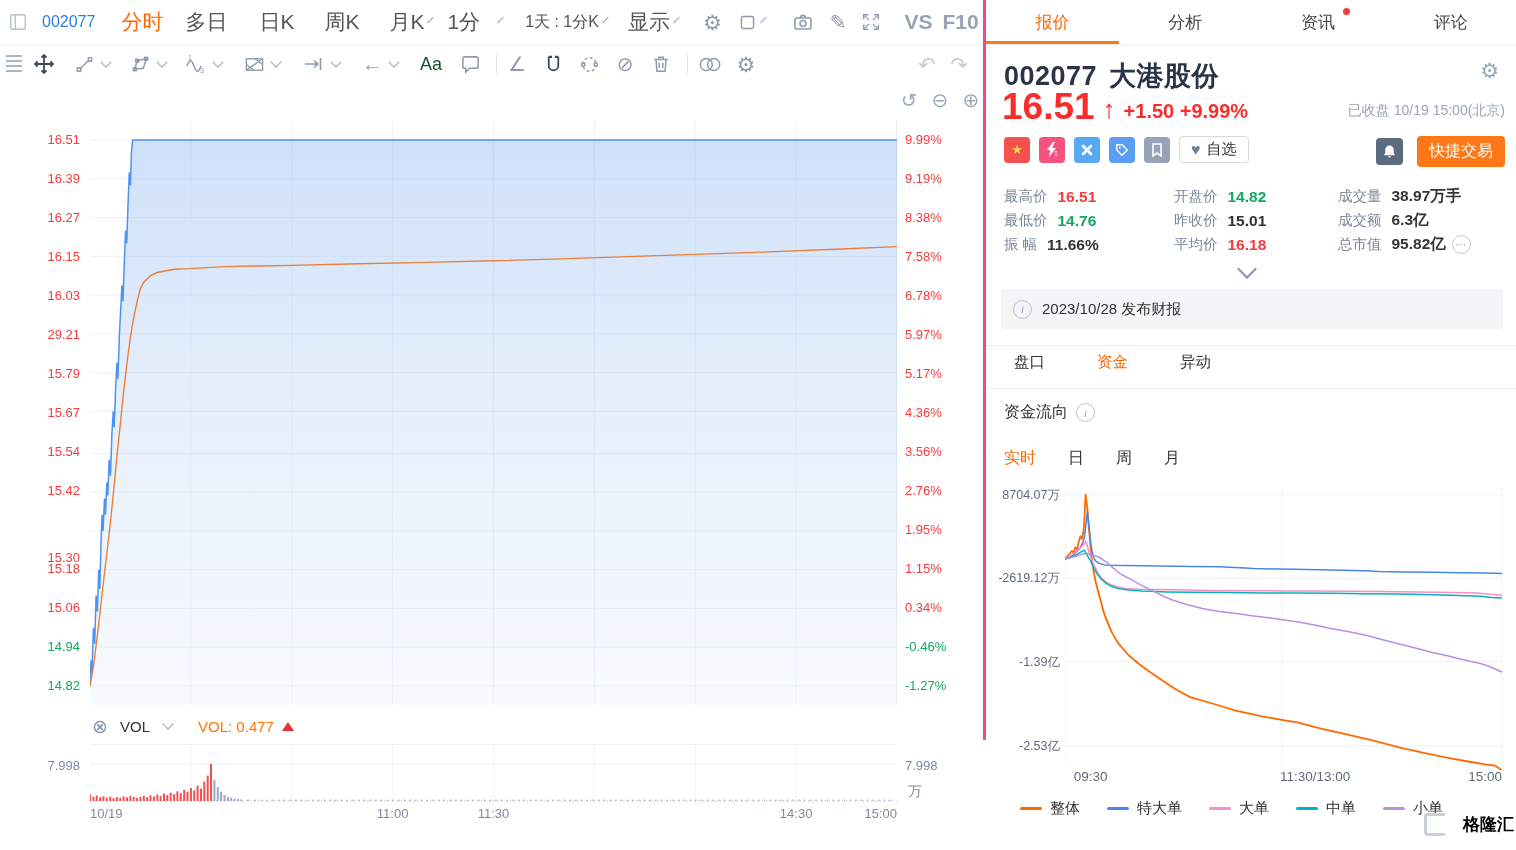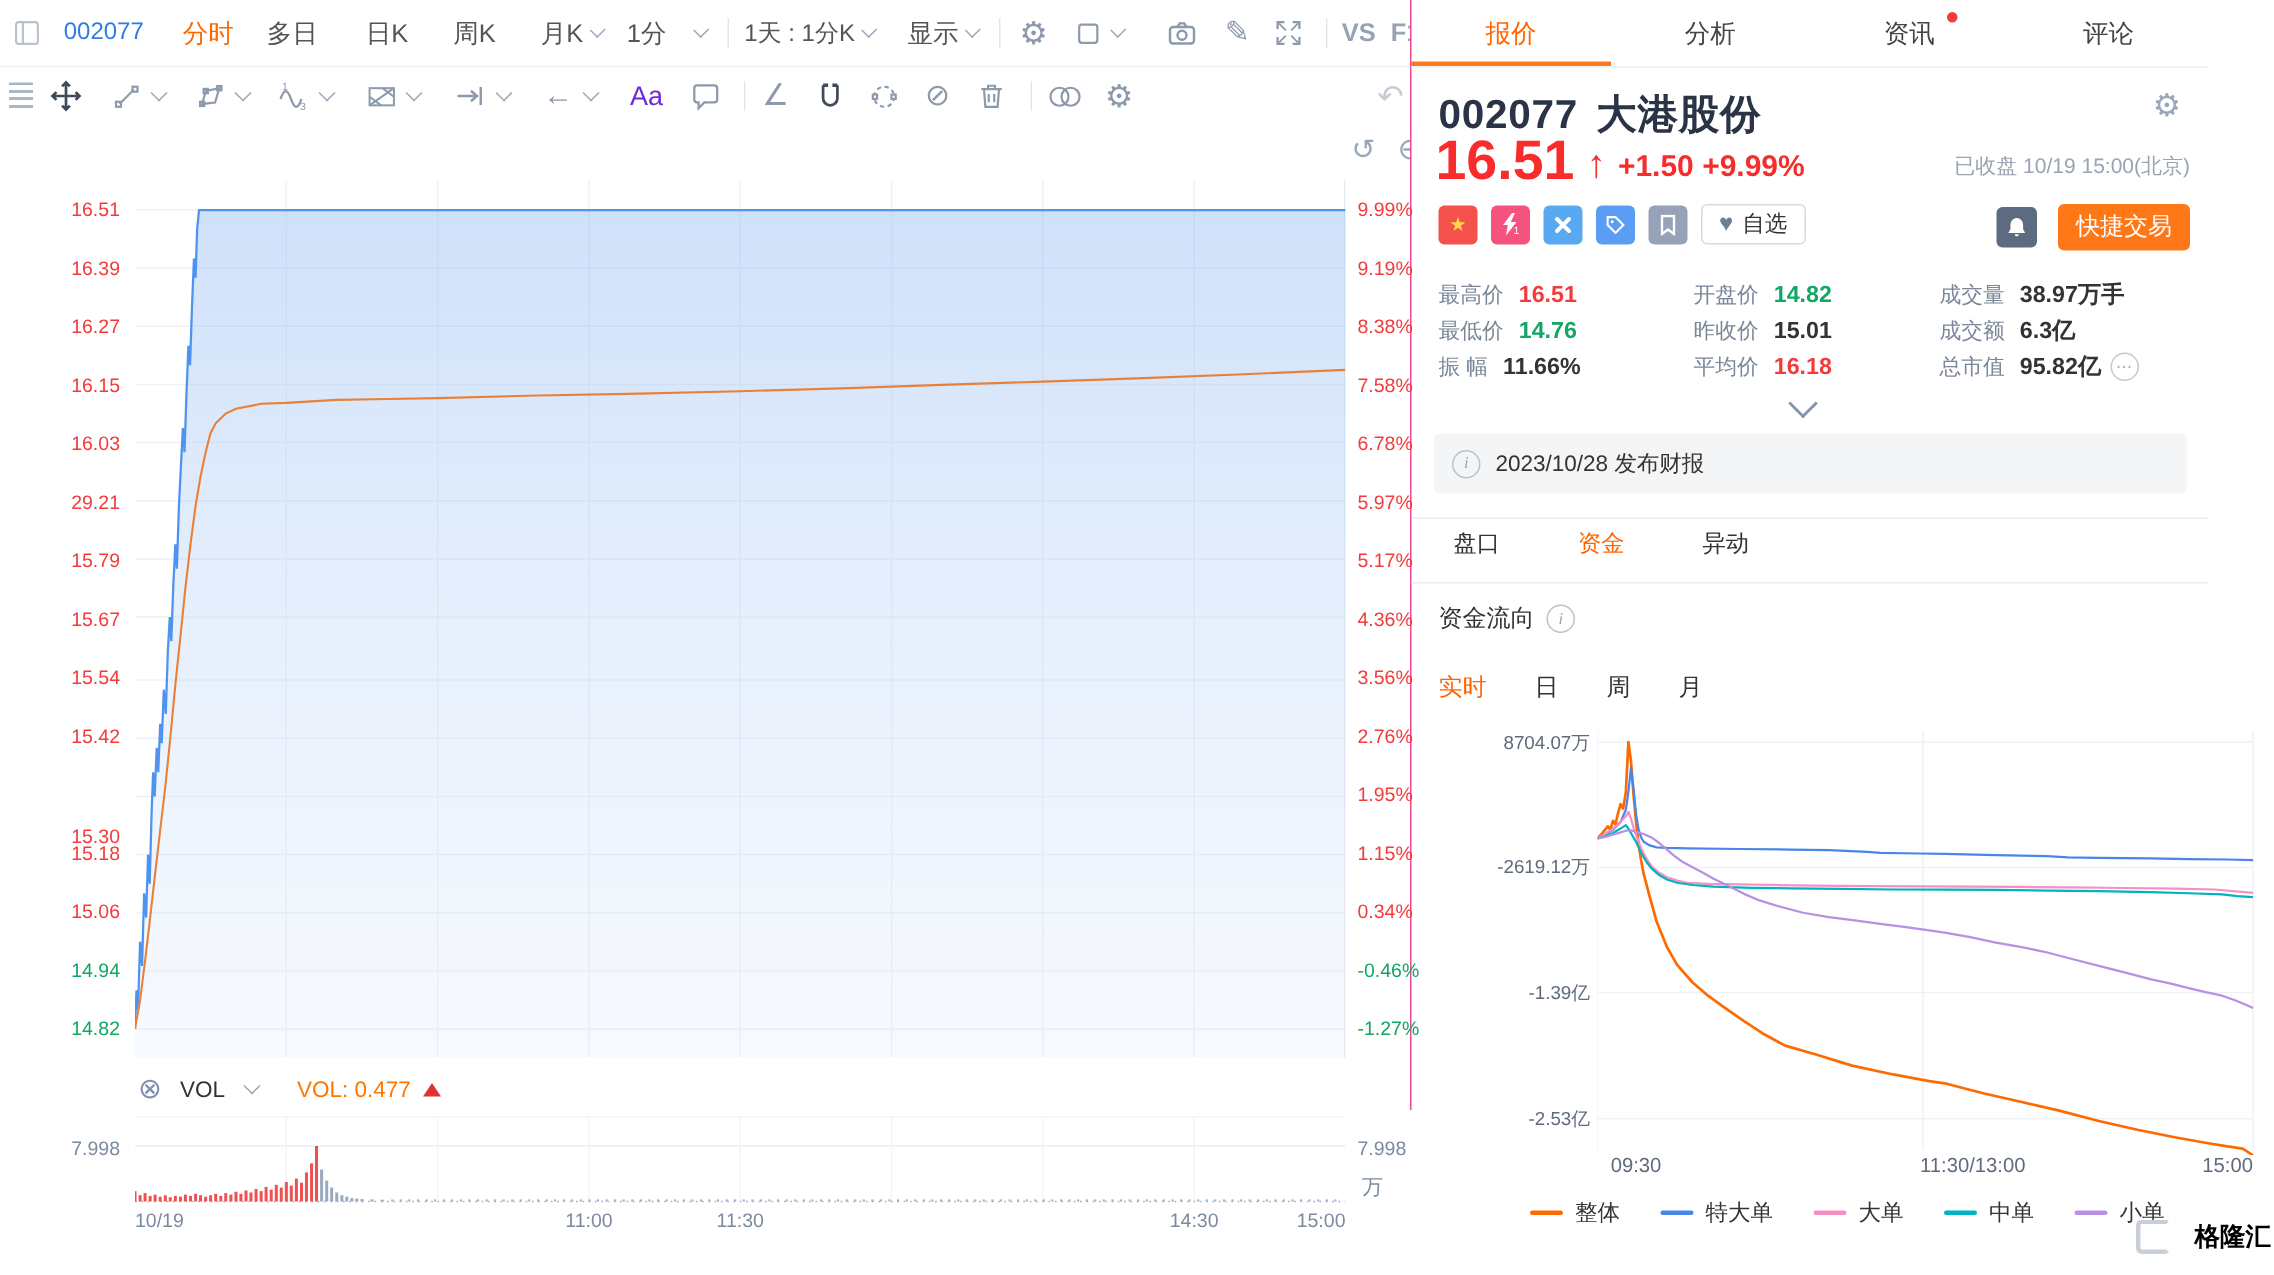--- a/index.html
+++ b/index.html
@@ -4,21 +4,21 @@
 <style>
 html,body{margin:0;padding:0;background:#fff}
 #app{position:relative;width:1516px;height:850px;overflow:hidden;background:#fff;
   font-family:"Liberation Sans","DejaVu Sans",sans-serif;color:#333}
 .red{color:#f43b3b}.green{color:#12a763}.dark{color:#333}
 svg{display:block}
 
 .tb{position:absolute;left:0;width:985px;display:flex;align-items:center;background:#fff}
 #tb1{top:0;height:44px;border-bottom:1px solid #ebeef2}
 #tb2{top:45px;height:38px}
-.tbt{font-size:17px;color:#555;cursor:default;white-space:nowrap}
+.tbt{font-size:21px;color:#555;cursor:default;white-space:nowrap}
 .tbt.code{color:#2e7ce0;font-size:16px}
 .tbt.on{color:#ff6600}
 .sep{width:1px;height:20px;background:#e3e7ec;margin-left:14px}
 .ic{display:inline-flex;align-items:center;justify-content:center;color:#8d9aac;width:24px;height:24px}
 .ic.darkic{color:#3f4a5a}
 .glyph{font-size:19px;line-height:1;color:#8d9aac}
 .chev{display:inline-block;width:7px;height:7px;border-right:1.6px solid #9aa7b8;border-bottom:1.6px solid #9aa7b8;
   transform:rotate(45deg);margin:-4px 0 0 6px}
 .lines-ic{width:16px;height:18px;background:repeating-linear-gradient(#aab6c4 0 2px,transparent 2px 5px);margin-left:6px}
 
@@ -26,21 +26,21 @@
 .axis-r{position:absolute;left:905px;width:72px;font-size:13px;line-height:14px}
 .xlab{position:absolute;top:806px;font-size:13px;color:#7c8aa0}
 .vlab{position:absolute;font-size:13px;color:#7c8aa0}
 #zoomctl{position:absolute;left:897px;top:88px;display:flex;gap:7px;color:#9aa7b8}
 
 #volrow{position:absolute;left:88px;top:710px;height:32px;display:flex;align-items:center}
 #volrow .volname{font-size:15px;color:#333;margin-left:8px}
 #volrow .volval{font-size:15px;color:#ff7700;margin-left:26px}
 .tri-up{width:0;height:0;border-left:6px solid transparent;border-right:6px solid transparent;border-bottom:9px solid #e03333;margin-left:8px}
 
-#rp{position:absolute;left:940px;top:0;width:531px;height:740px;border-left:1px solid #ec4899;background:#fff}
+#rp{position:absolute;left:983px;top:0;width:531px;height:740px;border-left:3px solid #ec4899;background:#fff}
 #rtabs{display:flex;height:44px;border-bottom:1px solid #ebeef2}
 .rtab{flex:1;display:flex;align-items:center;justify-content:center;font-size:17px;color:#444;position:relative;cursor:default}
 .rtab.on{color:#ff6600}
 .rtab.on::after{content:"";position:absolute;left:0;bottom:0;width:100%;height:3px;background:#ff7817}
 .reddot{position:absolute;top:8px;margin-left:58px;width:7px;height:7px;border-radius:50%;background:#f23b3b}
 .stock-line{position:absolute;left:18px;top:58px;font-size:27px;color:#2b3447;font-weight:bold;letter-spacing:.5px}
 .stock-name{font-weight:bold;margin-left:12px}
 .gear-tr{position:absolute;right:18px;top:60px;font-size:20px;color:#9aa7b8}
 .price-big{position:absolute;left:16px;top:86px;font-size:37px;font-weight:bold;color:#f92c2c;display:flex;align-items:flex-end}
 .arrow-up{font-size:26px;font-weight:bold;margin:0 4px 3px 8px;color:#f92c2c}
@@ -177,21 +177,21 @@
     </span>
       <span class="chev"></span>
     <span class="ic" style="margin-left:22px">
       <svg width="22" height="22" viewBox="0 0 22 22" fill="none" stroke="#8d9aac" stroke-width="1.6">
           <path d="M2 11h13M11 7.5l4 3.5-4 3.5M17.5 5v12"></path>
         </svg>
     </span>
       <span class="chev"></span>
     <span class="ic glyph" style="margin-left:20px;font-size:20px">←</span>
     <span class="chev"></span>
-    <span class="tbt" style="margin-left:22px;color:#6d28d9;font-size:18px">Aa</span>
+    <span class="tbt" style="margin-left:22px;color:#14532d;font-size:18px">Aa</span>
     <span class="ic" style="margin-left:16px">
       <svg width="21" height="21" viewBox="0 0 22 22" fill="none" stroke="#8d9aac" stroke-width="1.6">
           <path d="M3 5a2 2 0 012-2h12a2 2 0 012 2v8a2 2 0 01-2 2h-7l-4 4v-4H5a2 2 0 01-2-2z"></path>
         </svg>
     </span>
     <span class="sep"></span>
     <span class="ic glyph" style="margin-left:8px;font-size:20px">∠</span>
     <span class="ic darkic" style="margin-left:12px">
       <svg width="21" height="21" viewBox="0 0 22 22" fill="none" stroke="#3f4a5a" stroke-width="1.9">
           <path d="M6 3v9a5 5 0 0010 0V3"></path>

